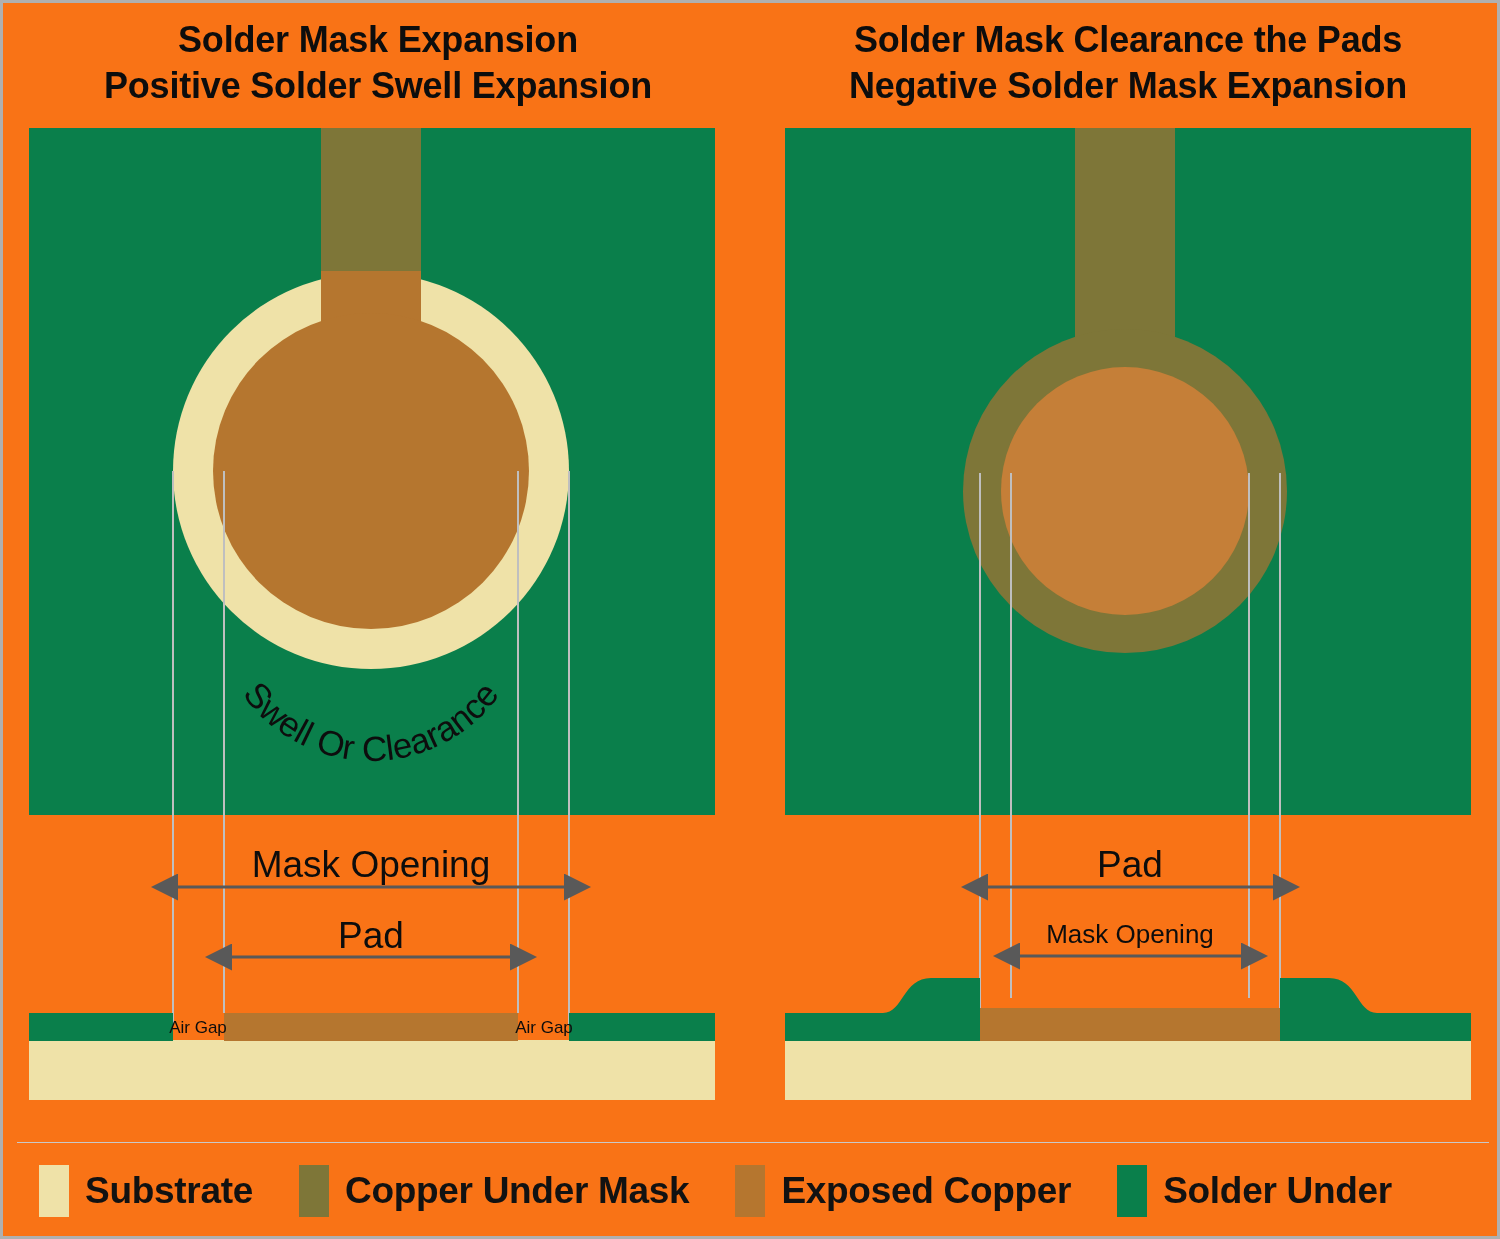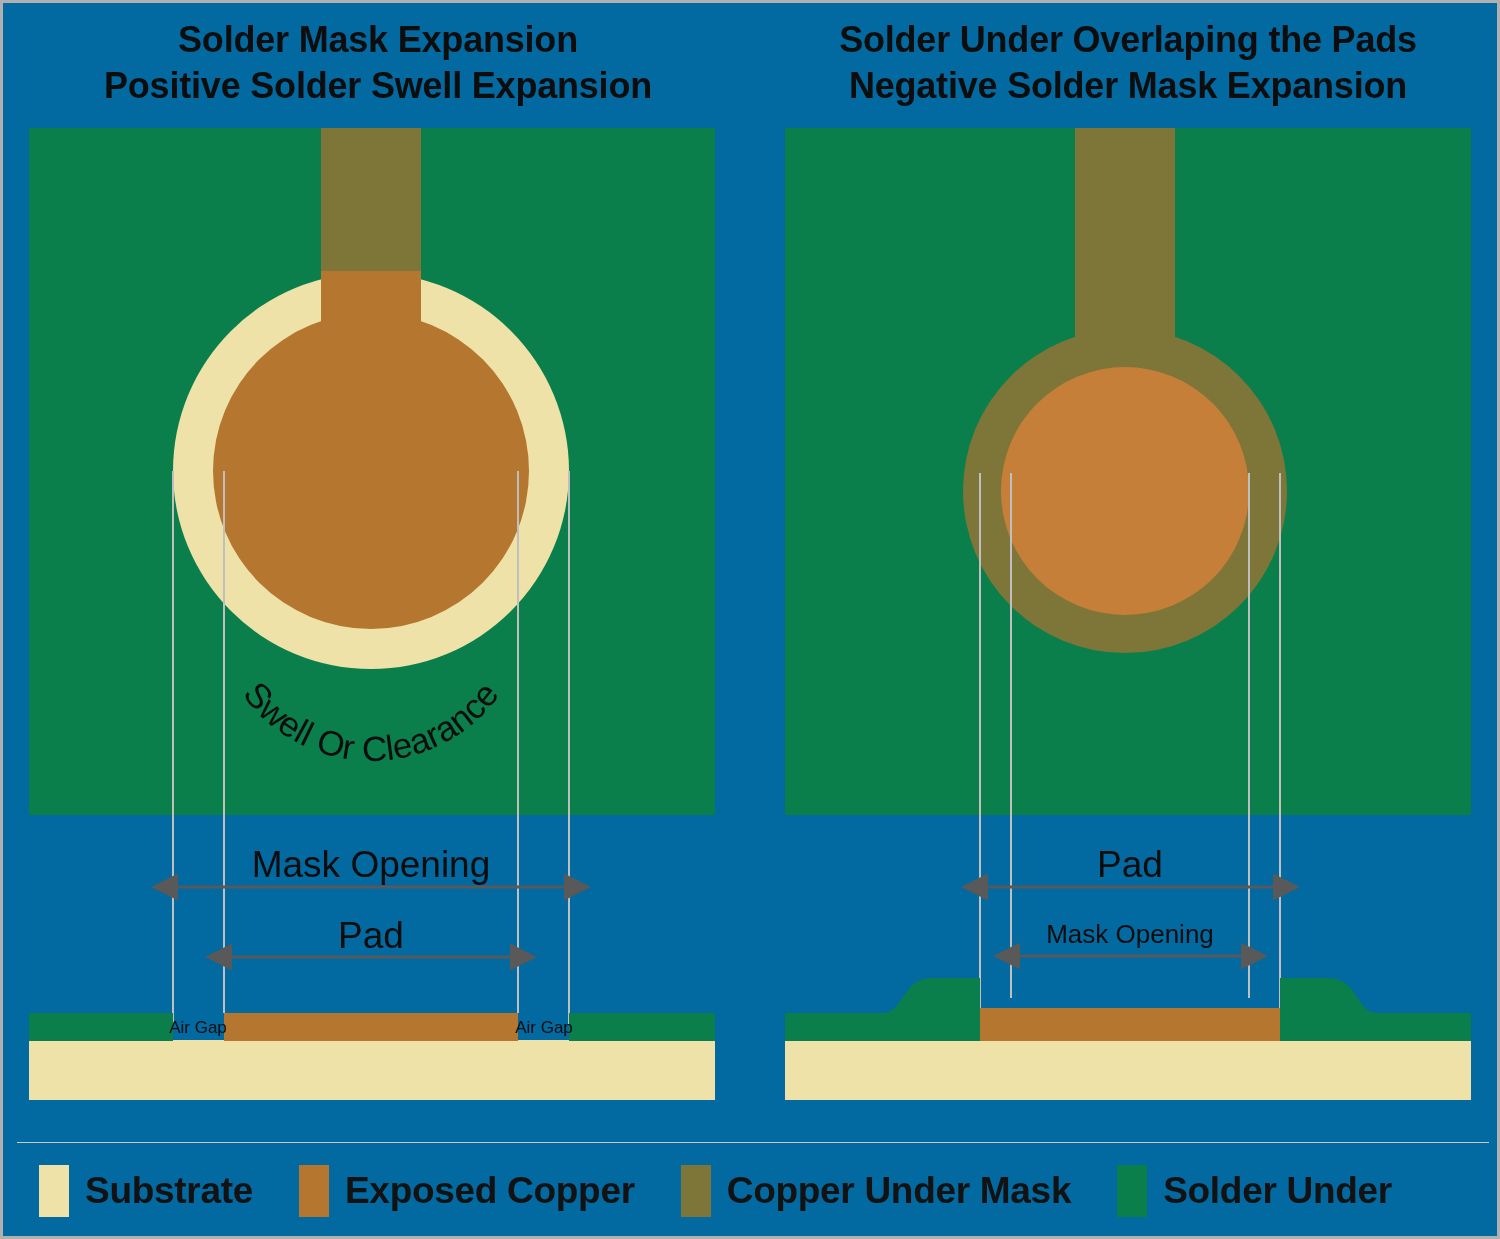--- a/index.html
+++ b/index.html
@@ -4,21 +4,21 @@
 <style>
   html, body {
     margin: 0;
     padding: 0;
     background: #ffffff;
   }
   #page {
     position: relative;
     width: 1500px;
     height: 1239px;
-    background: #0369a1;
+    background: #f97316;
     border: 3px solid #b0b0b0;
     box-sizing: border-box;
     font-family: "Liberation Sans", sans-serif;
     overflow: hidden;
   }
   .panel {
     position: absolute;
     top: 0;
     height: 1135px;
   }
@@ -143,21 +143,21 @@
 
         <text x="195" y="1030" font-size="17" text-anchor="middle" fill="#0D0D0D" font-family="Liberation Sans, sans-serif">Air Gap</text>
         <text x="541" y="1030" font-size="17" text-anchor="middle" fill="#0D0D0D" font-family="Liberation Sans, sans-serif">Air Gap</text>
       </svg>
     </div>
   </div>
 
   <div class="panel" id="panel-right">
 
     <div class="panel-title">
-      <span>Solder Under Overlaping the Pads</span>
+      <span>Solder Mask Clearance the Pads</span>
       <span class="l2">Negative Solder Mask Expansion</span>
     </div>
 
     <div class="svgwrap">
       <svg width="750" height="1135" viewBox="0 0 750 1135" xmlns="http://www.w3.org/2000/svg">
         <defs>
           <marker id="arrL2" markerWidth="9" markerHeight="9" refX="8" refY="4.5" orient="auto">
             <path d="M9,0 L9,9 L0,4.5 z" fill="#595959"></path>
           </marker>
           <marker id="arrR2" markerWidth="9" markerHeight="9" refX="1" refY="4.5" orient="auto">
@@ -197,28 +197,28 @@
 
   <div id="legend">
     <div class="legend-sep"></div>
 
     <div class="legend-item">
       <div class="legend-swatch" style="background:#EFE2A8"></div>
       <div class="legend-label">Substrate</div>
     </div>
 
     <div class="legend-item">
+      <div class="legend-swatch" style="background:#7E7638"></div>
+      <div class="legend-label">Copper Under Mask</div>
+    </div>
+
+    <div class="legend-item">
       <div class="legend-swatch" style="background:#B5762F"></div>
       <div class="legend-label">Exposed Copper</div>
     </div>
 
     <div class="legend-item">
-      <div class="legend-swatch" style="background:#7E7638"></div>
-      <div class="legend-label">Copper Under Mask</div>
-    </div>
-
-    <div class="legend-item">
       <div class="legend-swatch" style="background:#0A7F4B"></div>
       <div class="legend-label">Solder Under</div>
     </div>
   </div>
 
 </div>
 
 </body></html>

